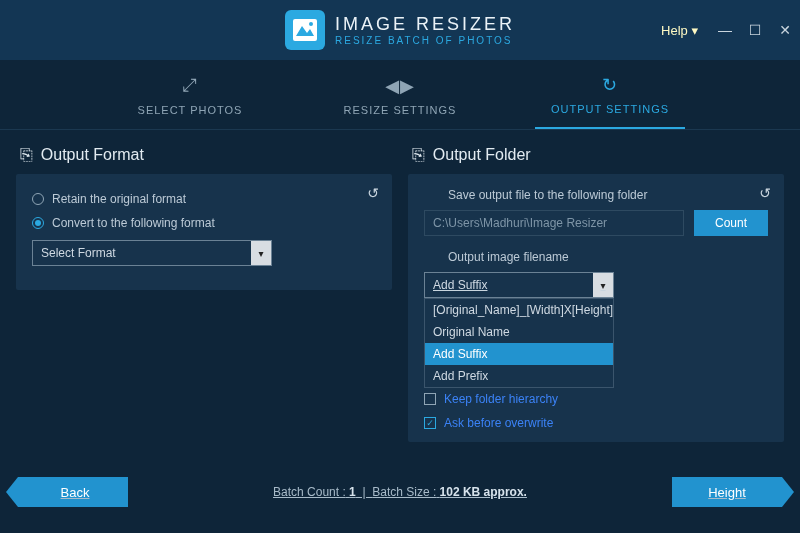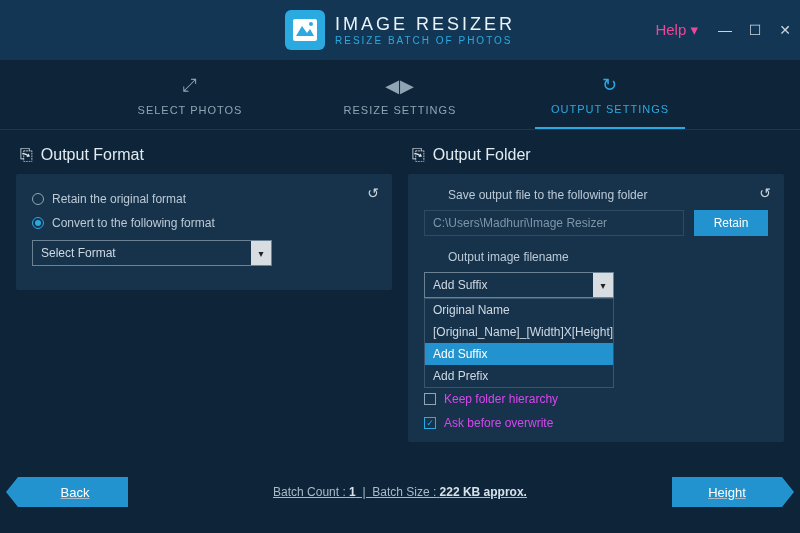--- a/index.html
+++ b/index.html
@@ -5,21 +5,21 @@
   * { box-sizing: border-box; margin: 0; padding: 0; font-family: "Segoe UI", Tahoma, sans-serif; }
   body { width: 800px; height: 533px; background: #0e2539; color: #c9d5de; overflow: hidden; }
 
   
   .titlebar { height: 60px; background: #133654; display: flex; align-items: center; justify-content: center; position: relative; }
   .titlebar .brand { display: flex; align-items: center; gap: 10px; }
   .brand-icon { width: 40px; height: 40px; background: #2ba9e1; border-radius: 6px; display:flex; align-items:center; justify-content:center; }
   .brand-text .t1 { font-size: 18px; letter-spacing: 3px; color: #eaf2f7; font-weight: 300; }
   .brand-text .t2 { font-size: 10px; letter-spacing: 2px; color: #2ba9e1; }
   .titlebar-controls { position: absolute; right: 0; top: 0; display: flex; align-items: center; height: 100%; gap: 0; }
-  .titlebar-controls .help { font-size: 15px; color: #ec4899; padding: 6px 12px; cursor: pointer; }
+  .titlebar-controls .help { font-size: 13px; color: #fef9c3; padding: 6px 12px; cursor: pointer; }
   .winbtn { width: 30px; height: 30px; display:flex; align-items:center; justify-content:center; color:#c9d5de; cursor:pointer; font-size:14px; }
 
   
   .tabs { height: 70px; background: #0e2539; display:flex; justify-content:center; gap:60px; border-bottom:1px solid #1b3850; }
   .tab { width:150px; display:flex; flex-direction:column; align-items:center; justify-content:center; font-size:11px; letter-spacing:1px; color:#8fa5b5; cursor:pointer; }
   .tab.active { color:#2ba9e1; border-bottom:2px solid #2ba9e1; }
   .tab-icon { height:24px; display:flex; align-items:center; justify-content:center; margin-bottom:6px; font-size:18px; }
 
   
   .main { display:flex; height: 335px; padding:10px 16px 0 16px; gap:16px; }
@@ -43,26 +43,26 @@
   .select .sbtn { width:20px; height:100%; background:#d8dde2; color:#222; display:flex; align-items:center; justify-content:center; font-size:10px; cursor:pointer; }
   .format-select { width:240px; margin-top:2px; }
 
   
   .lbl { font-size:12px; color:#bccad6; margin-bottom:8px; display:block;margin-left:24px; }
   .pathrow { display:flex; gap:10px; margin-bottom:14px; }
   .path-input { flex:1; height:26px; border:1px solid #2e4a61; background:#17334c; color:#7e95a7; font-size:12px; padding:0 8px; }
   .browse-btn { width:74px; height:26px; background:#2293cf; color:#fff; font-size:12px; border:none; cursor:pointer; }
 
   .filename-select { width:190px; margin-top:4px; }
-  .dropdown-open { position:relative; width:190px; margin-top:4px; }
+  .dropdown-open { position:relative; width:190px; margin-top:4px;text-decoration:underline; }
   .dropdown-list { position:absolute; top:26px; left:0; width:190px; border:1px solid #3b556c; background:#17334c; z-index:5; }
   .dropdown-list .opt { padding:4px 8px; font-size:12px; color:#cfd9e2; cursor:pointer; white-space:nowrap; overflow:hidden; }
   .dropdown-list .opt.hl { background:#2293cf; color:#fff; }
 
-  .chk-row { display:flex; align-items:center; gap:8px; font-size:12px; color:#d946ef; cursor:pointer; margin-top:10px; }
+  .chk-row { display:flex; align-items:center; gap:8px; font-size:12px; color:#3b82f6; cursor:pointer; margin-top:10px; }
   .chk { width:12px; height:12px; border:1px solid #8fa5b5; display:inline-flex; align-items:center; justify-content:center; font-size:9px; color:#2ba9e1; }
   .chk.checked { border-color:#2ba9e1; }
   .chk.checked::after { content:"✓"; }
   .chk-group { margin-top:94px; }
 
   
   .footer { height:54px; display:flex; align-items:center; justify-content:space-between; padding:0 18px; font-size:12px; color:#a8bbc9;text-decoration:underline; }
   .nav-btn { position:relative; width:110px; height:30px; background:#2293cf; color:#fff; border:none; font-size:13px; display:flex; align-items:center; justify-content:center; cursor:pointer; }
   .nav-btn.back::before { content:""; position:absolute; right:100%; top:0; border-top:15px solid transparent; border-bottom:15px solid transparent; border-right:12px solid #2293cf; }
   .nav-btn.next::after { content:""; position:absolute; left:100%; top:0; border-top:15px solid transparent; border-bottom:15px solid transparent; border-left:12px solid #2293cf; }
@@ -139,33 +139,33 @@
     <div class="panel-header">
       <span>⎘</span>
       <span>Output Folder</span>
     </div>
     <div class="panel-body">
       <div class="reset-btn">↺</div>
 
       <span class="lbl">Save output file to the following folder</span>
       <div class="pathrow">
         <input class="path-input" value="C:\Users\Madhuri\Image Resizer" style="">
-        <button class="browse-btn">Retain</button>
+        <button class="browse-btn">Count</button>
       </div>
 
       <span class="lbl">Output image filename</span>
 
       <div class="dropdown-open">
         <div class="select filename-select" style="margin-top:0;">
           <div class="sval">Add Suffix</div>
           <div class="sbtn">▾</div>
         </div>
         <div class="dropdown-list">
+          <div class="opt">[Original_Name]_[Width]X[Height]</div>
           <div class="opt">Original Name</div>
-          <div class="opt">[Original_Name]_[Width]X[Height]</div>
           <div class="opt hl">Add Suffix</div>
           <div class="opt">Add Prefix</div>
         </div>
       </div>
 
       <div class="chk-group">
         <div class="chk-row">
           <span class="chk"></span>
           <span>Keep folder hierarchy</span>
         </div>
@@ -179,16 +179,16 @@
   </div>
 </div>
 
 <div class="footer">
   <button class="nav-btn back">Back</button>
   <div class="footer-info">
     <span>Batch Count :</span>
     <b>1</b>
     &nbsp;|&nbsp;
     <span>Batch Size :</span>
-    <b>222 KB approx.</b>
+    <b>102 KB approx.</b>
   </div>
   <button class="nav-btn next">Height</button>
 </div>
 
 </body></html>

